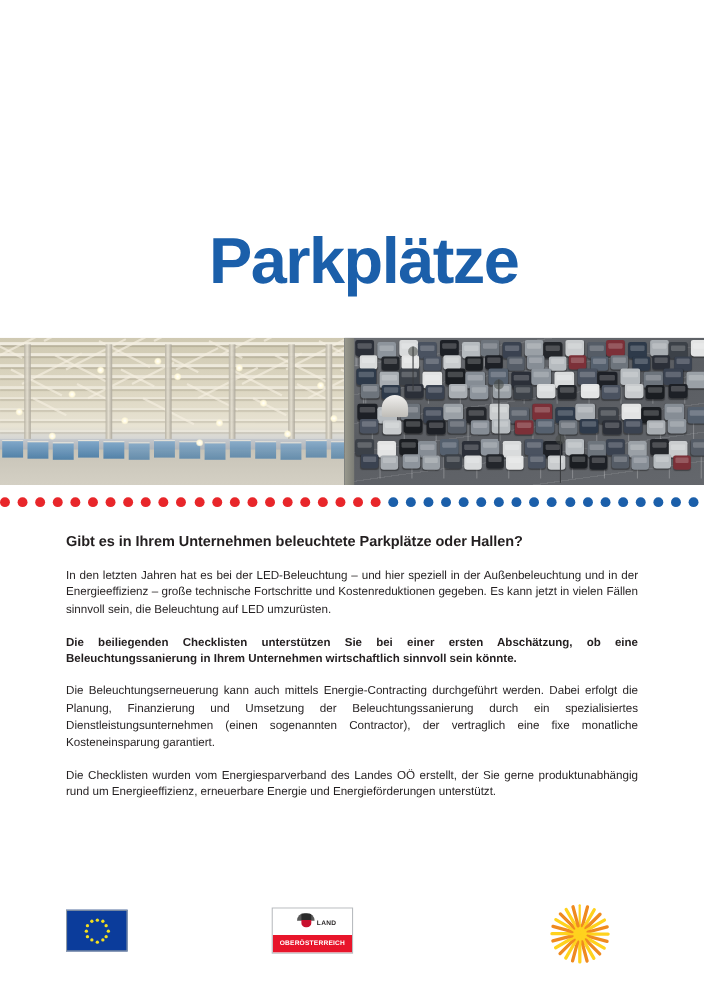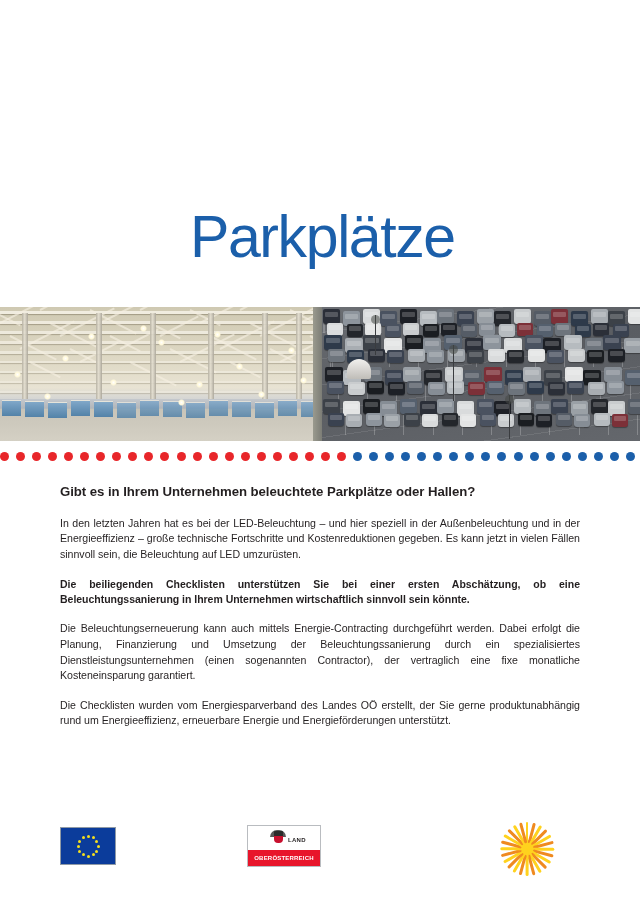--- a/index.html
+++ b/index.html
@@ -60,21 +60,21 @@
     font-weight: 400;
     letter-spacing: -0.2px;
     color: #231f20;
   }
   .title-line-3 {
     left: 190px;
     top: 104px;
   }
   .t-parkplaetze {
     font-size: 59px;
-    font-weight: 400;
+    font-weight: 700;
     letter-spacing: -1.4px;
     color: #1b5faa;
   }
 
   
   .photo-band {
     position: absolute;
     left: 0;
     top: 307px;
     width: 640px;

